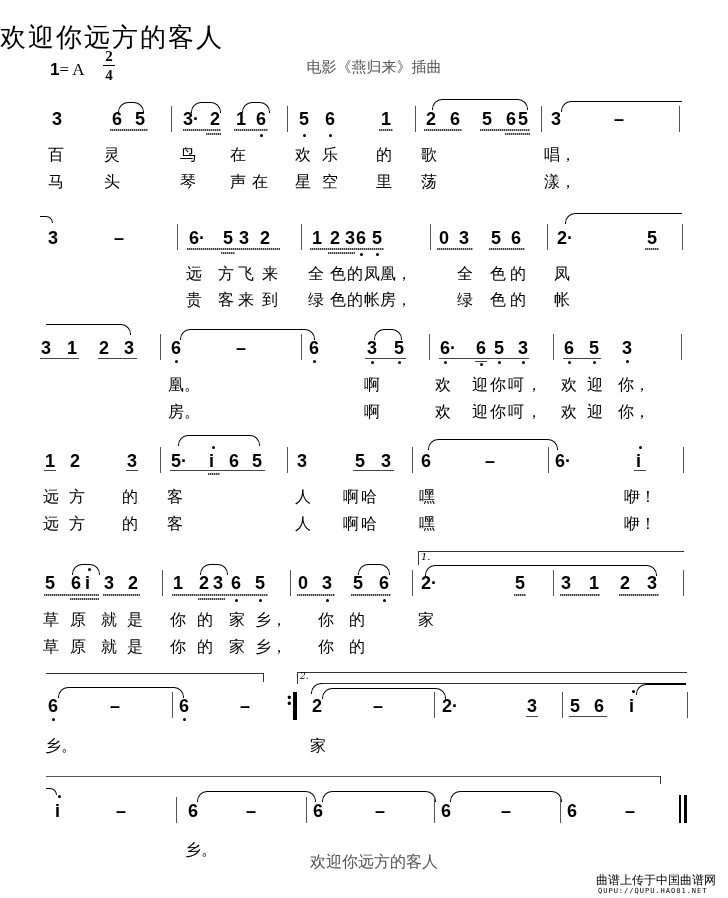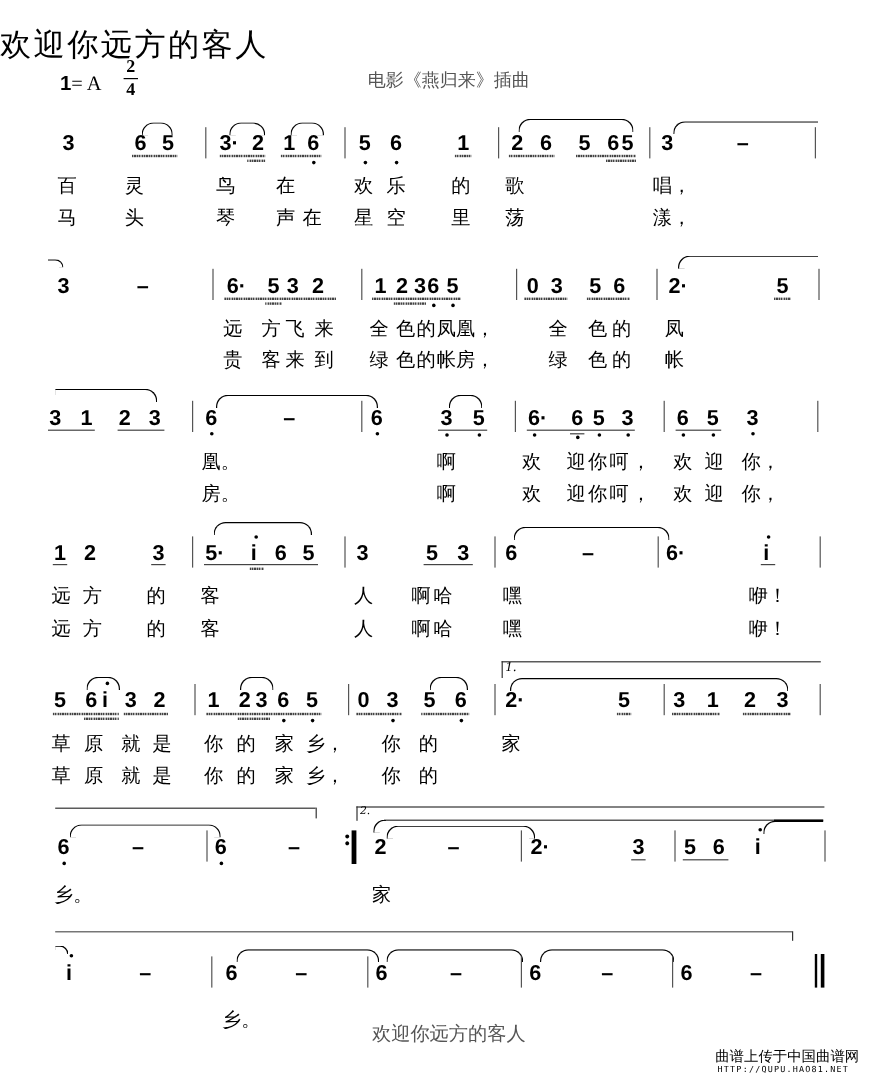--- a/index.html
+++ b/index.html
@@ -415,13 +415,13 @@
   <div class="abs note" style="left:567px;top:801px">6</div>
   <div class="abs note" style="left:625px;top:801px">–</div>
   <div class="abs vline" style="left:679px;top:795px;height:28px;width:2px;background:#000"></div>
   <div class="abs vline" style="left:684px;top:795px;height:28px;width:3px;background:#000"></div>
 
   <div class="abs lyric" style="left:185px;top:840px">乡。</div>
 </div>
 
 <div class="abs footer-credit">欢迎你远方的客人</div>
 <div class="abs footer-site">曲谱上传于中国曲谱网</div>
-<div class="abs footer-url">HTTP://QUPU.HAO81.NET</div>
+<div class="abs footer-url">QUPU://QUPU.HAO81.NET</div>
 
 </body></html>

